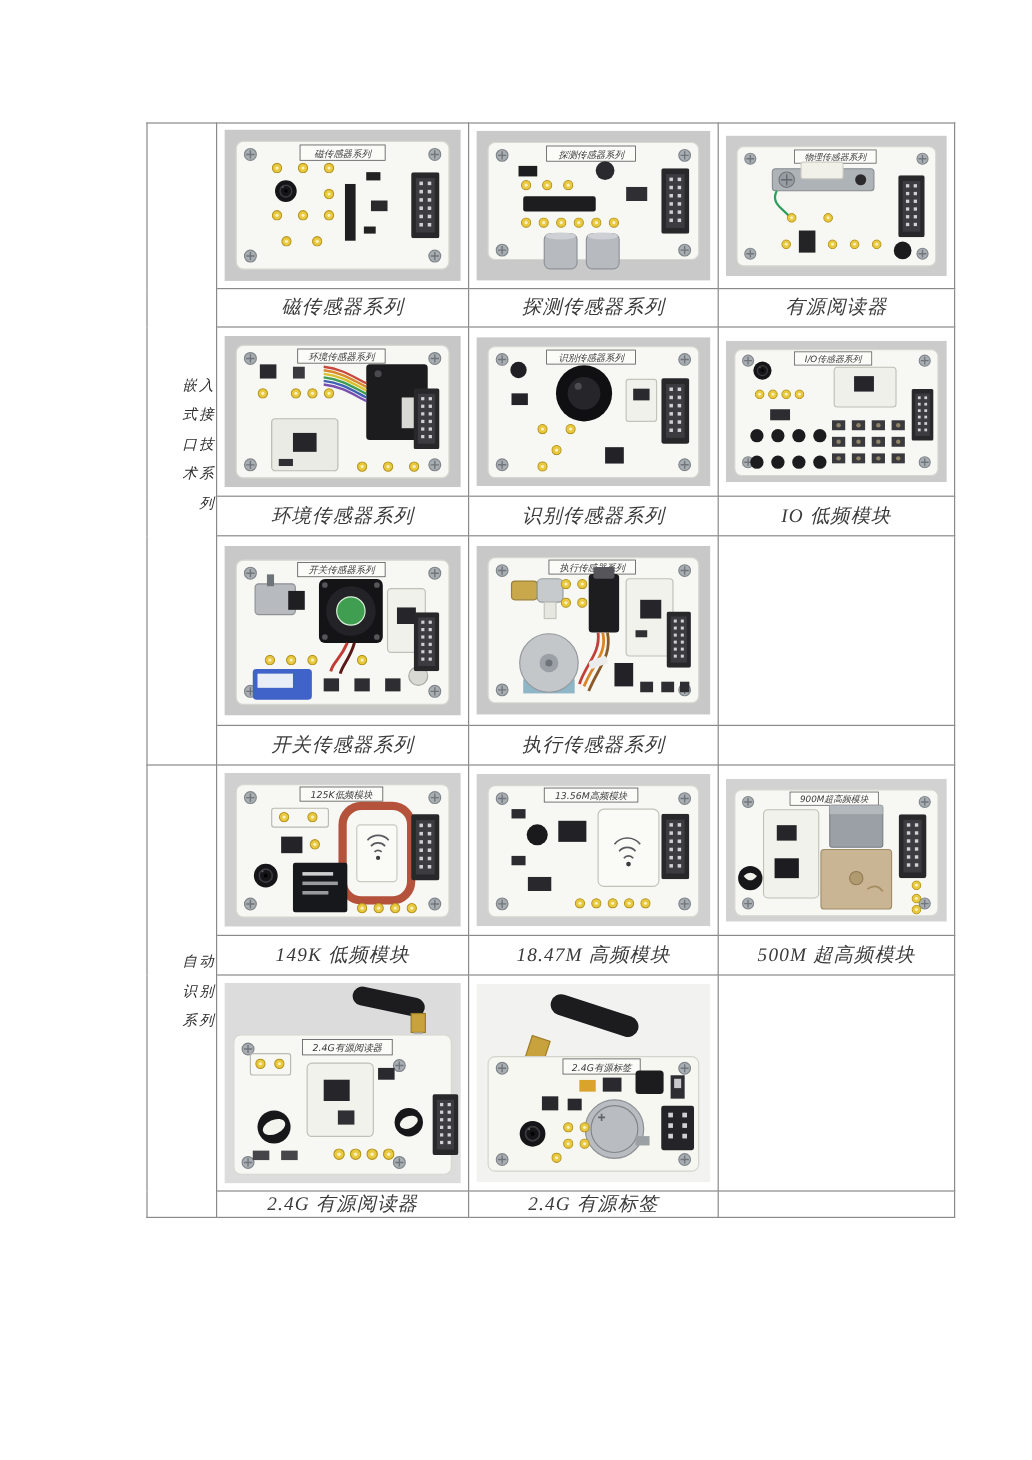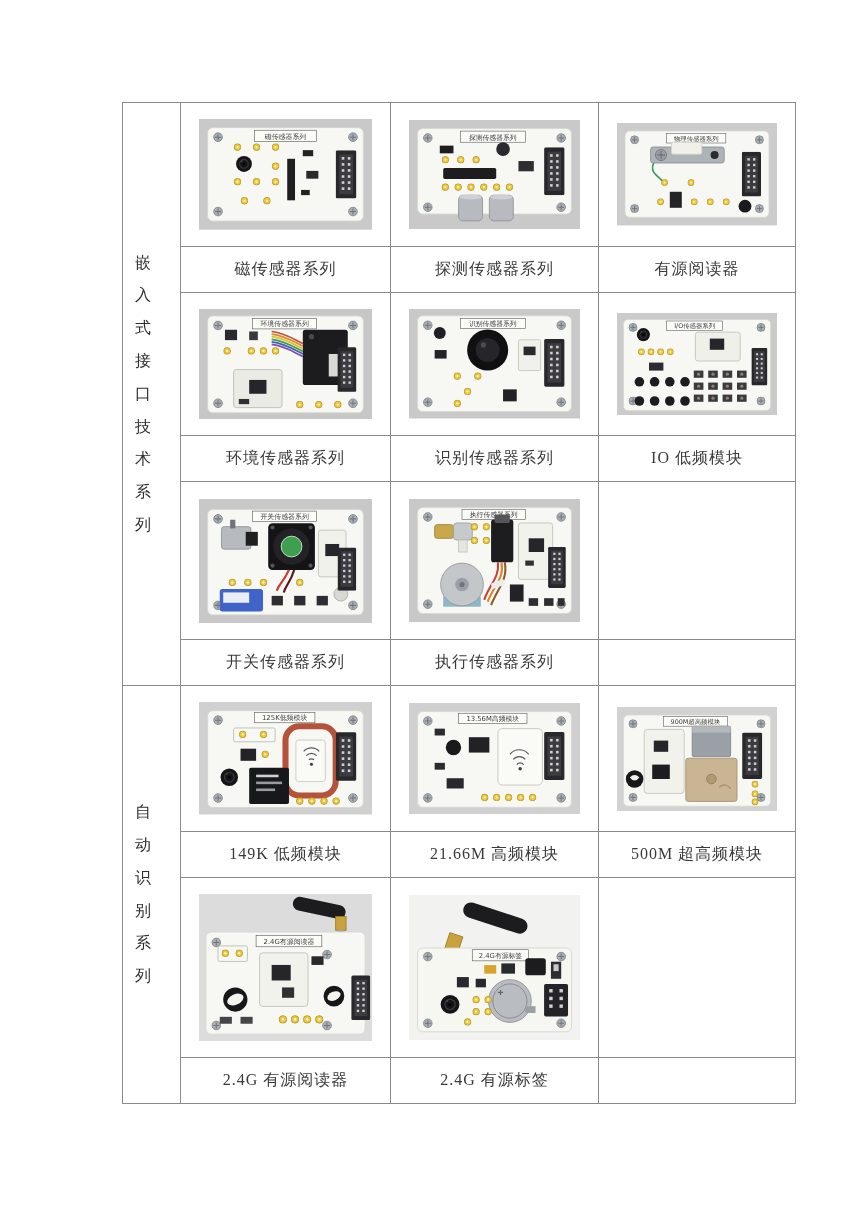--- a/index.html
+++ b/index.html
@@ -1,21 +1,21 @@
 <!DOCTYPE html>
 <html><head>
 <meta charset="utf-8">
 <style>
   html,body{margin:0;padding:0;background:#ffffff;}
   .page{position:relative;width:860px;height:1217px;background:#ffffff;overflow:hidden;
         font-family:"Liberation Serif","DejaVu Serif",serif;color:#333;}
   table.product-table{position:absolute;left:122px;top:102px;border-collapse:collapse;table-layout:fixed;}
-  td{border:1px solid #8a8a8a;padding:12px;overflow:hidden;}
-  td.group-cell{white-space:pre-line;text-align:left;vertical-align:middle;
-                font-size:16px;line-height:2.05;letter-spacing:2px;color:#2e2e2e;}
+  td{border:1px solid #8a8a8a;padding:0;overflow:hidden;font-style:italic;}
+  td.group-cell{white-space:pre-line;text-align:right;vertical-align:middle;
+                font-size:12px;line-height:2.05;letter-spacing:2px;color:#2e2e2e;}
   td.cap{text-align:center;vertical-align:middle;font-size:16px;color:#3a3a3a;letter-spacing:1px;}
   td.photo-cell{vertical-align:middle;background:#fff;}
   .photo-wrap{width:100%;height:100%;}
   .photo-wrap svg{display:block;width:calc(100% - 12px);height:calc(100% - 8px);margin:4px auto;}
   .sk{font-family:"DejaVu Sans",sans-serif;font-size:8px;fill:#3c3c3c;}
   .hidden-defs{position:absolute;width:0;height:0;overflow:hidden;}
 </style>
 </head>
 <body>
 
@@ -572,21 +572,21 @@
           <g>
                   <use href="#idc" x="156" y="32" width="26" height="58"></use>
                 </g>
         </svg>
             </div>
       </td>
     </tr>
 
     <tr style="height:33px">
       <td class="cap">149K 低频模块</td>
-      <td class="cap">21.66M 高频模块</td>
+      <td class="cap">18.47M 高频模块</td>
       <td class="cap">500M 超高频模块</td>
     </tr>
 
     <tr style="height:180px">
       <td class="photo-cell">
         <div class="photo-wrap">
               <svg viewBox="0 0 200 170" preserveAspectRatio="none">
           <rect width="200" height="170" fill="#dcdcdc"></rect>
           <g>
             <rect x="108" y="8" width="62" height="16" rx="8" fill="#1c1c1f" transform="rotate(12 139 16)"></rect>

